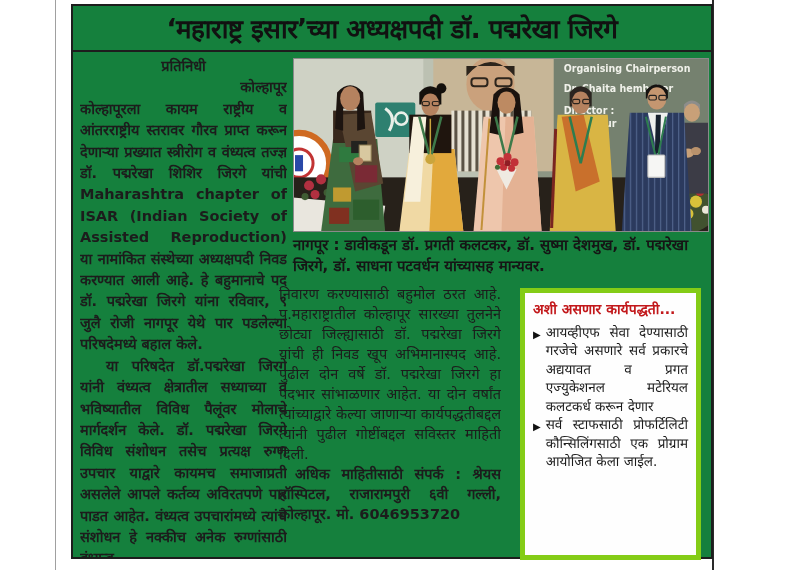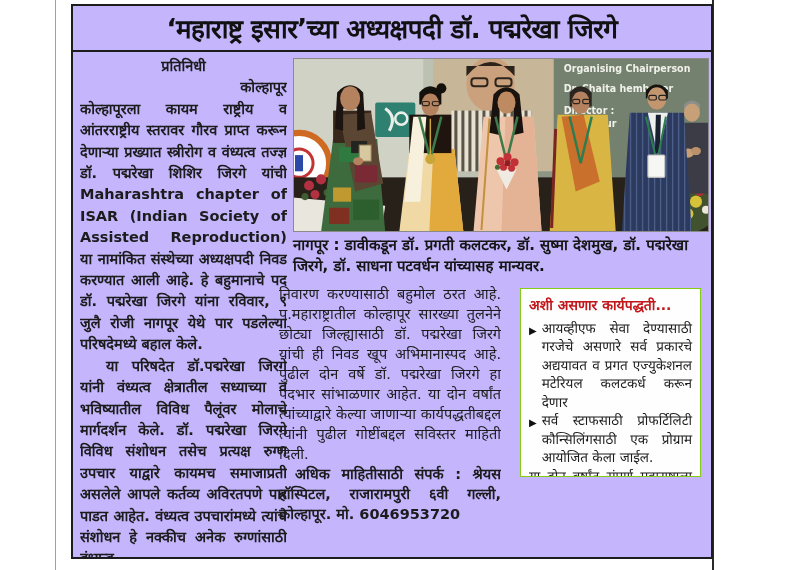--- a/index.html
+++ b/index.html
@@ -5,21 +5,21 @@
   html,body{margin:0;padding:0;}
   body{
     width:800px;height:570px;position:relative;background:#ffffff;
     font-family:"DejaVu Sans","Liberation Sans",sans-serif;
     color:#1c1c1c;overflow:hidden;
   }
   .abs{position:absolute;}
   #rule-left{left:55px;top:0;width:1px;height:570px;background:#a0a0a0;}
   #rule-right{left:712px;top:0;width:2px;height:570px;background:#2a2a2a;}
   #article-box{
-    left:71px;top:4px;width:642px;height:555px;background:#c4b5fd;
+    left:71px;top:4px;width:642px;height:555px;background:#15803d;
     border:2px solid #1d1d1d;box-sizing:border-box;position:absolute;
   }
   #headline{
     height:44px;border-bottom:2px solid #1d1d1d;
     display:flex;align-items:center;justify-content:center;
     font-weight:bold;font-size:26px;white-space:nowrap;overflow:hidden;
     letter-spacing:-0.5px;color:#111;
   }
   .col{position:absolute;text-align:justify;}
   #left-col{left:7px;top:50px;width:207px;font-size:14.5px;line-height:21.4px;height:502px;overflow:hidden;}
@@ -29,22 +29,22 @@
   #left-col .p2{text-indent:26px;}
   #photo-wrap{left:220px;top:52px;width:416px;height:154px;}
   #caption{
     left:220px;top:229px;width:417px;font-weight:bold;
     font-size:15px;line-height:21px;text-align:left;color:#151515;
   }
   #mid-col{left:206px;top:278px;width:222px;font-size:14.5px;line-height:20px;height:276px;overflow:hidden;}
   #mid-col p{margin:0;}
   #mid-col .contact{font-weight:bold;text-indent:16px;}
   #sidebar{
-    left:447px;top:282px;width:181px;height:189px;box-sizing:border-box;
-    border:1px solid #84cc16;background:#fefefe;padding:7px 8px 6px 8px;
+    left:447px;top:282px;width:181px;height:272px;box-sizing:border-box;
+    border:5px solid #84cc16;background:#fefefe;padding:7px 8px 6px 8px;
     font-size:13.5px;line-height:18.5px;text-align:left;position:absolute;overflow:hidden;
   }
   #sidebar .head{font-weight:bold;margin:0 0 4px 0;font-size:14px;}
   .bullet-row{display:flex;align-items:flex-start;}
   .bullet-row .mark{font-size:10px;margin:3px 5px 0 0;flex:0 0 auto;color:#111;}
   .bullet-row .btxt{flex:1;text-align:justify;}
   #sidebar .closing{margin:0;text-align:justify;}
   svg{display:block;}
 </style>
 </head>
@@ -252,16 +252,15 @@
   <div id="sidebar">
     <p class="head" id="sidebar-heading" style="color: rgb(194, 24, 27);">अशी असणार कार्यपद्धती...</p>
     <div class="bullet-row">
       <span class="mark">▶</span>
       <div class="btxt">आयव्हीएफ सेवा देण्यासाठी गरजेचे असणारे सर्व प्रकारचे अद्ययावत व प्रगत एज्युकेशनल मटेरियल कलटकर्ध करून देणार</div>
     </div>
     <div class="bullet-row">
       <span class="mark">▶</span>
       <div class="btxt">सर्व स्टाफसाठी प्रोफर्टिलिटी कौन्सिलिंगसाठी एक प्रोग्राम आयोजित केला जाईल.</div>
     </div>
-    <p class="closing">या दोन वर्षांत संपूर्ण महाराष्ट्राला आयव्हीएफ क्षेत्रात प्रगती पूर्ण पथावर नेण्यासाठी डॉ.पद्मरेखा जिरगे यांचे मार्गदर्शन खूप महत्त्वाचे ठरणार आहे.</p>
   </div>
 
 </div>
 
 </body></html>

